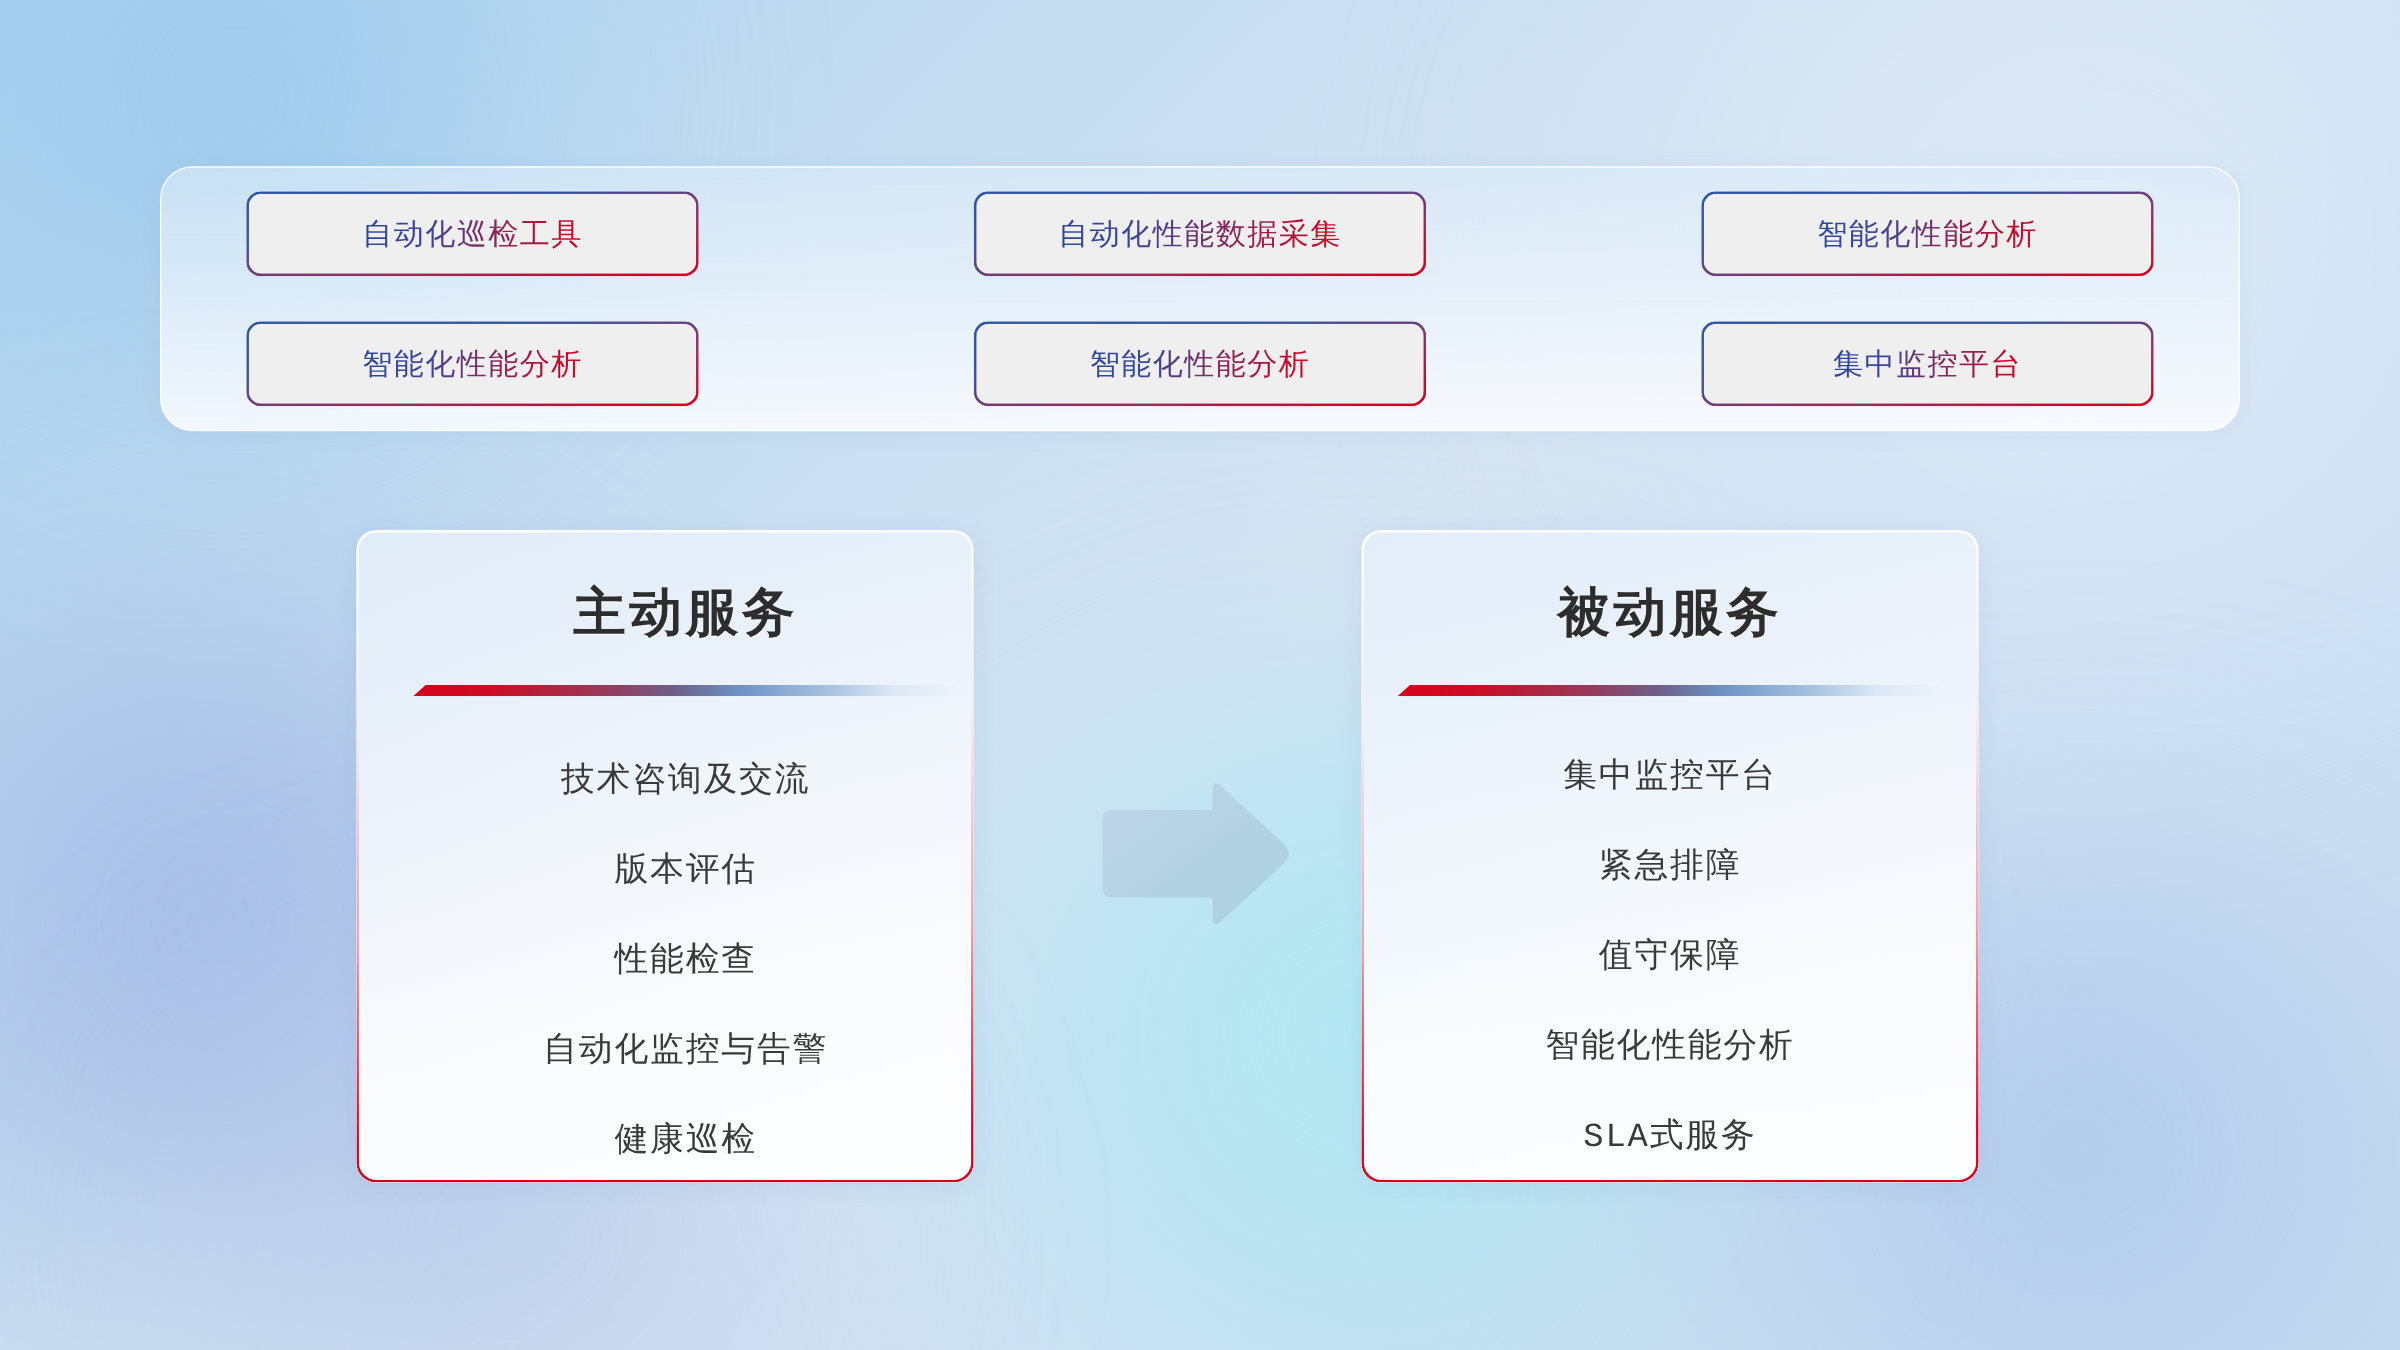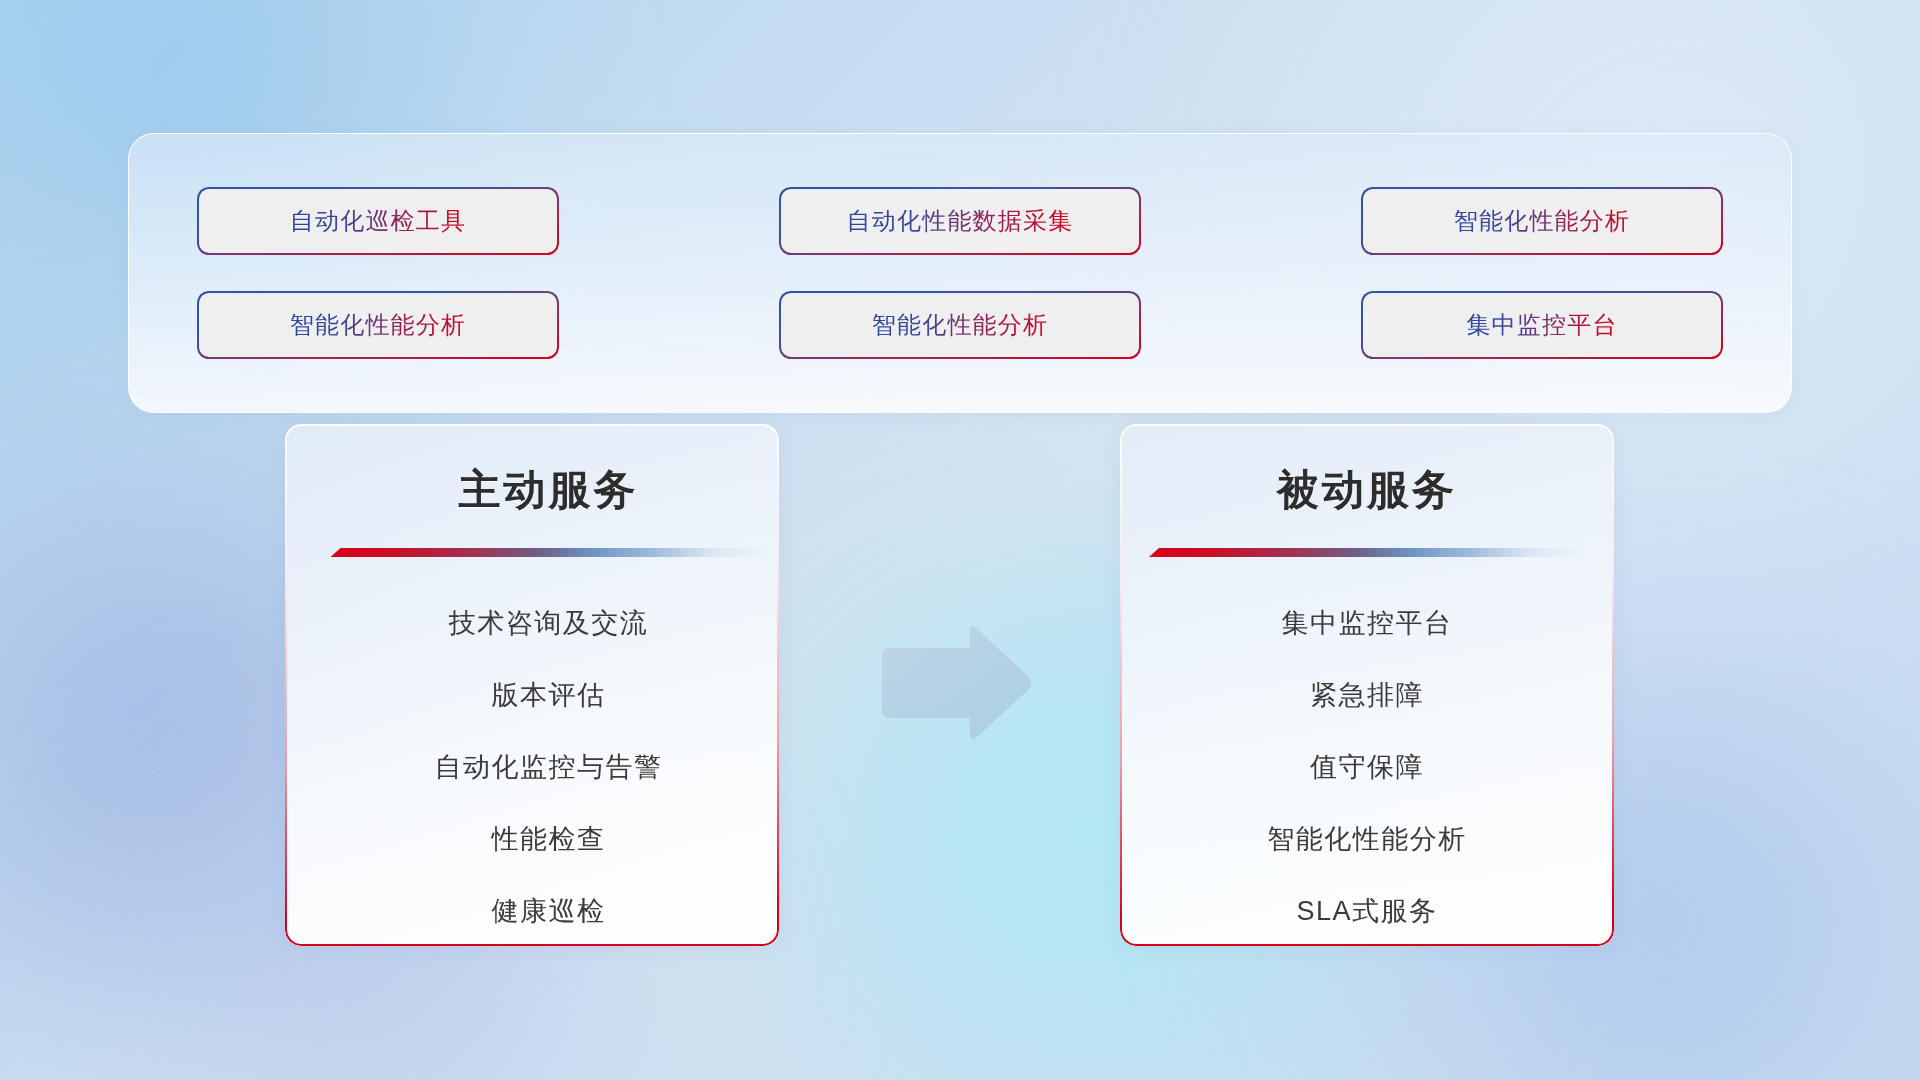--- a/index.html
+++ b/index.html
@@ -62,21 +62,21 @@
     width: 620px; height: 560px;
     background: radial-gradient(circle at 50% 50%, rgba(139,193,234,0.70) 0%, rgba(166,207,238,0.34) 52%, rgba(196,222,243,0.0) 78%);
   }
 
   
   #top-panel {
     position: absolute;
     left: 128px;
     top: 133px;
     width: 1664px;
-    height: 280px;
+    height: 212px;
     box-sizing: border-box;
     border-radius: 26px;
     border: 1.5px solid rgba(255,255,255,0.92);
     background: linear-gradient(180deg,
         rgba(222,236,249,0.62) 0%,
         rgba(236,244,252,0.72) 45%,
         rgba(252,253,255,0.86) 100%);
     box-shadow: 0 2px 16px rgba(120,150,190,0.10);
     display: flex;
     flex-direction: column;
@@ -154,21 +154,21 @@
         rgba(237,150,162,0.92) 62%,
         #d9001b 92%,
         #d9001b 100%);
     -webkit-mask: linear-gradient(#000 0 0) content-box, linear-gradient(#000 0 0);
     -webkit-mask-composite: xor;
     mask: linear-gradient(#000 0 0) content-box, linear-gradient(#000 0 0);
     mask-composite: exclude;
     pointer-events: none;
   }
   #card-proactive { left: 285px; padding-left: 33px; }
-  #card-reactive  { left: 1120px; }
+  #card-reactive  { left: 1089px; font-family: Liberation Mono, monospace; }
 
   .card-title {
     position: relative;
     text-align: center;
     font-size: 42px;
     font-weight: bold;
     color: #2d2d2d;
     letter-spacing: 3px;
     margin-top: 38px;
     text-shadow: 0 1px 1px rgba(255,255,255,0.9);
@@ -256,22 +256,22 @@
     </div>
 
   </div>
 
   <div class="service-card" id="card-proactive">
     <div class="card-title">主动服务</div>
     <div class="card-divider"></div>
     <ul class="card-list">
       <li>技术咨询及交流</li>
       <li>版本评估</li>
+      <li>性能检查</li>
       <li>自动化监控与告警</li>
-      <li>性能检查</li>
       <li>健康巡检</li>
     </ul>
   </div>
 
   <div class="service-card" id="card-reactive">
     <div class="card-title">被动服务</div>
     <div class="card-divider"></div>
     <ul class="card-list">
       <li>集中监控平台</li>
       <li>紧急排障</li>

